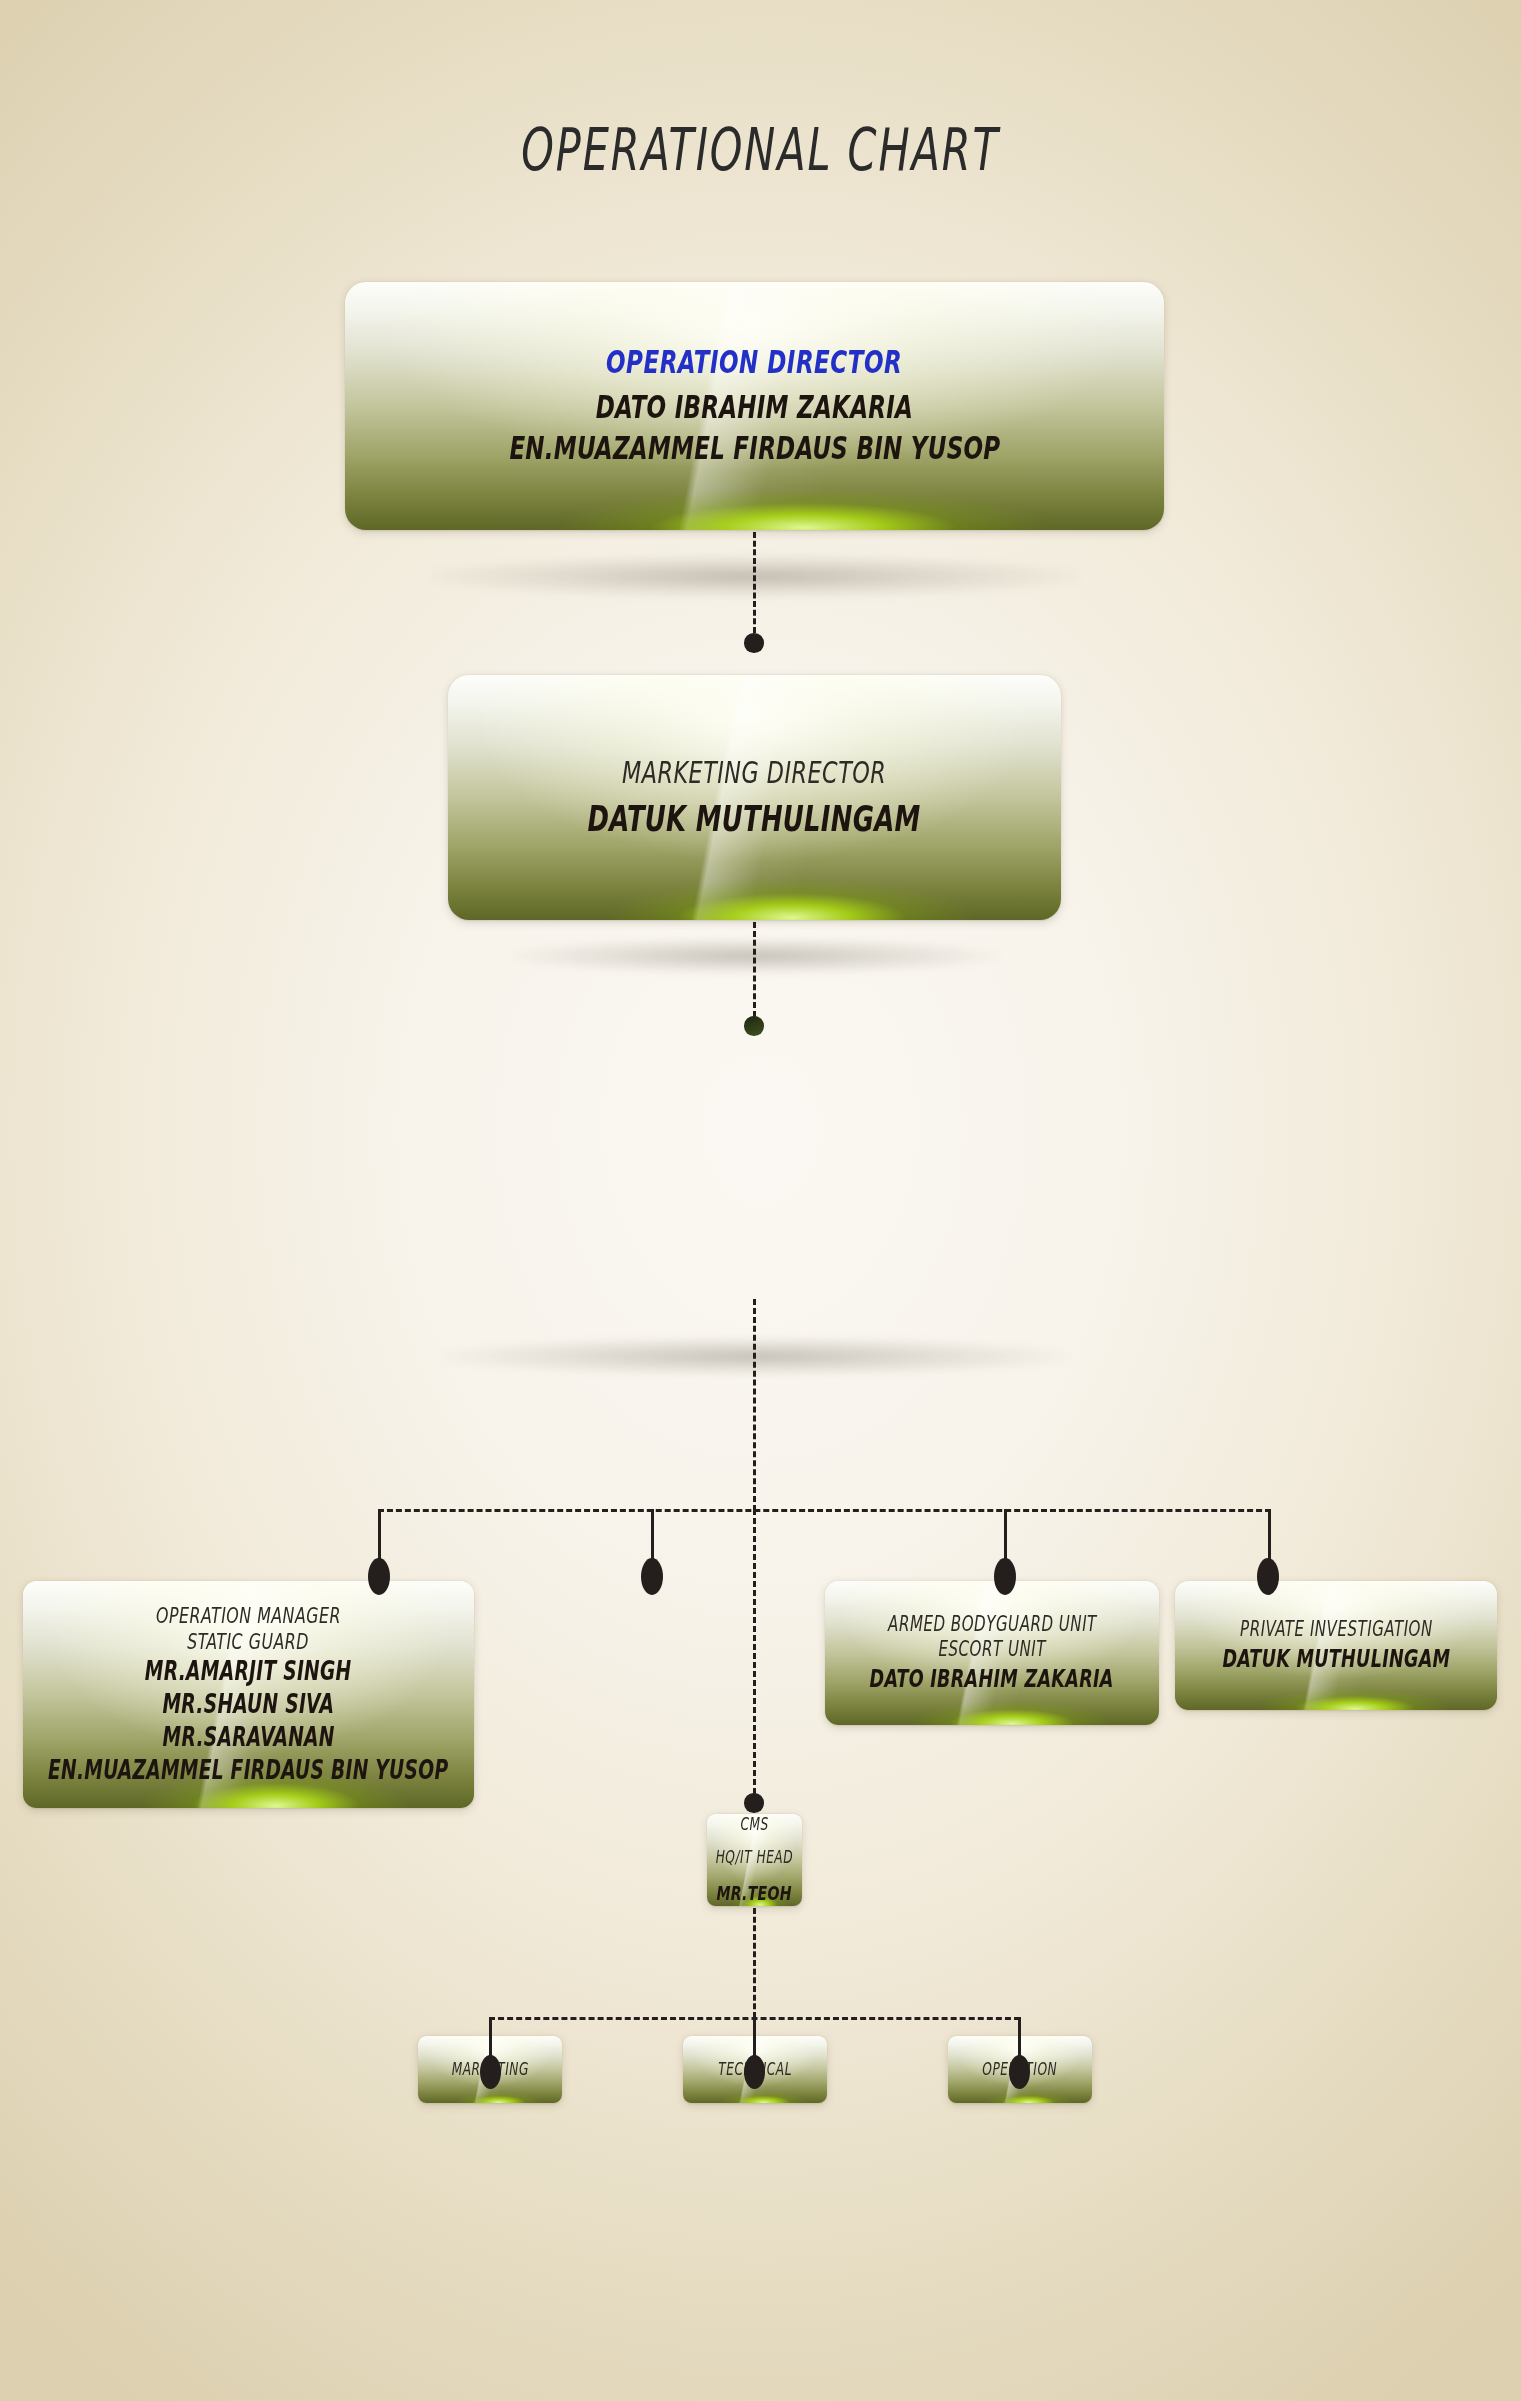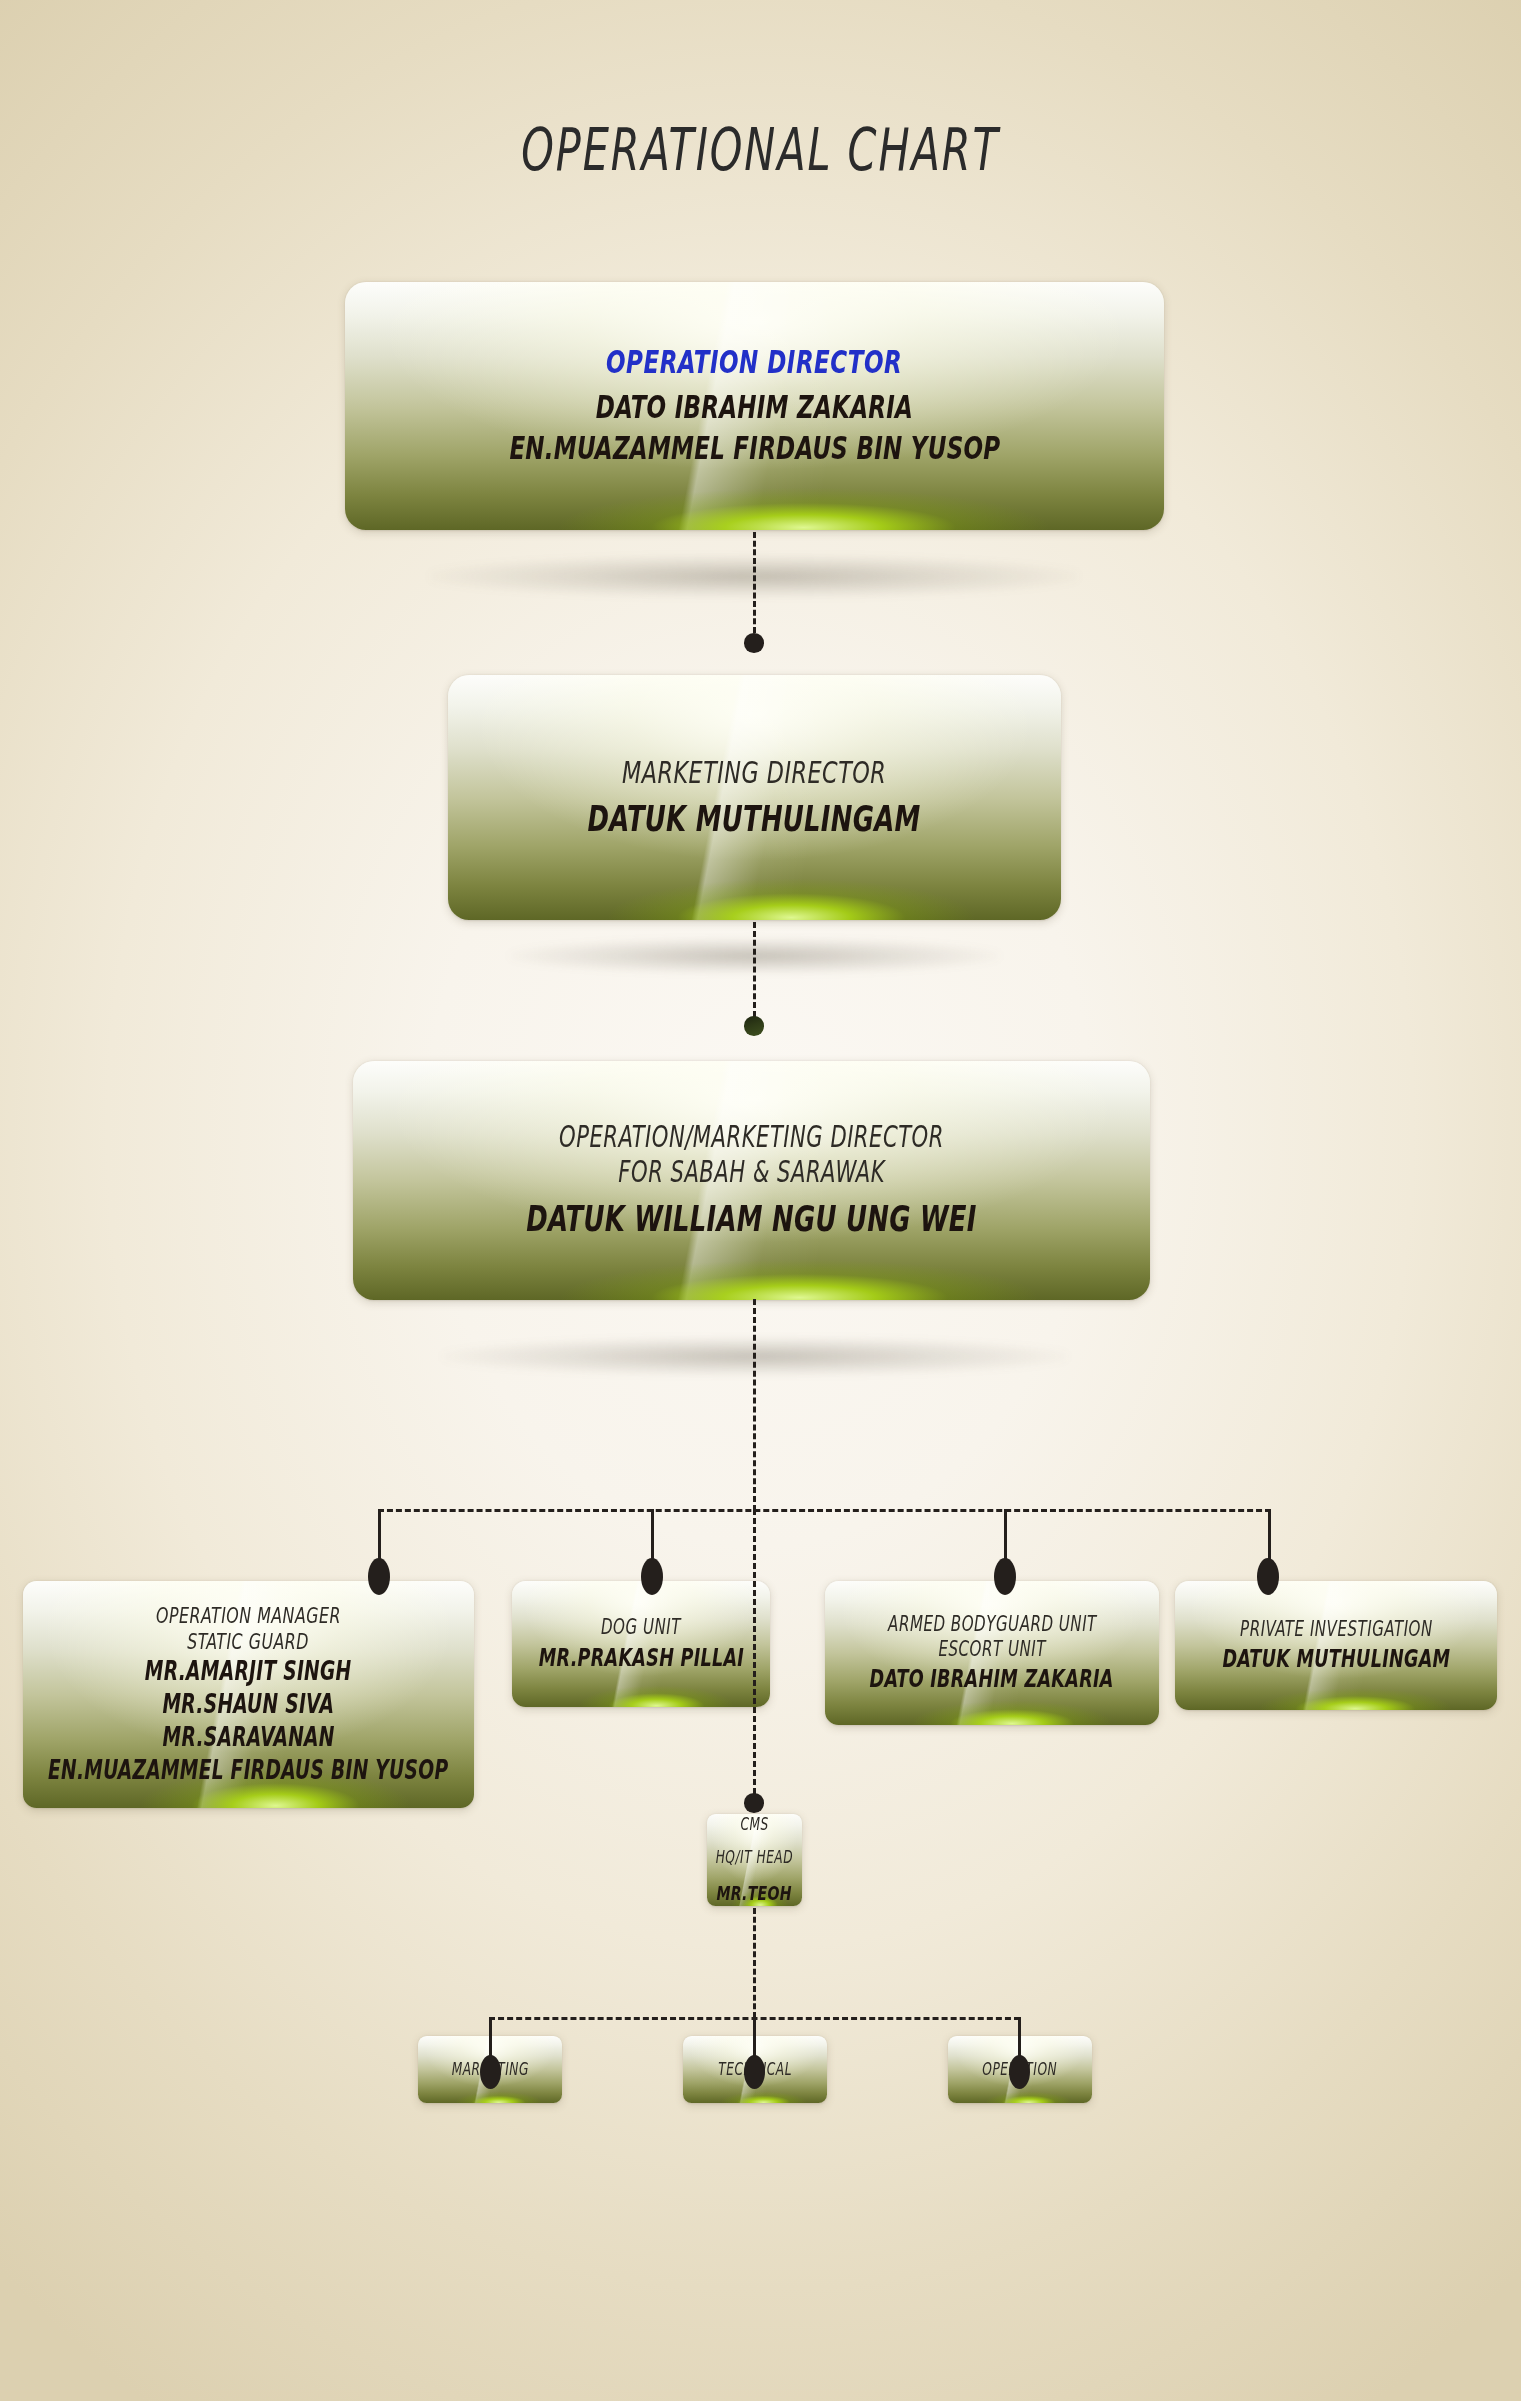--- a/index.html
+++ b/index.html
@@ -208,25 +208,20 @@
   <div class="node" id="node-marketing-director" style="left:448px; top:675px; width:613px; height:245px;">
     <div class="role">MARKETING DIRECTOR</div>
     <div class="person">DATUK MUTHULINGAM</div>
   </div>
 
   <div class="vline" style="left:753px; top:922px; height:95px;"></div>
   <div class="dot olive" style="left:744px; top:1016px; width:19.6px; height:19.6px;"></div>
 
   <div class="smudge" style="left:442px; top:1337px; width:626px; height:39px;"></div>
 
-  <div class="node" id="node-sabah-director" style="left:353px; top:1061px; width:797px; height:239px;">
-    <div class="role">OPERATION/MARKETING DIRECTOR</div>
-    <div class="role">FOR SABAH &amp; SARAWAK</div>
-    <div class="person">DATUK WILLIAM NGU UNG WEI</div>
-  </div>
 
   <div class="vline" style="left:753px; top:1299px; height:212px;"></div>
 
   <div class="hline" style="left:378px; top:1509px; width:893px;"></div>
 
   <div class="stub" style="left:378px; top:1509px; height:54px;"></div>
   <div class="dot ellipse" style="left:368px; top:1558px; width:22px; height:37px;"></div>
 
   <div class="stub" style="left:651px; top:1509px; height:54px;"></div>
   <div class="dot ellipse" style="left:641px; top:1558px; width:22px; height:37px;"></div>
@@ -242,24 +237,20 @@
 
   <div class="node small" id="node-operation-manager" style="left:23px; top:1581px; width:451px; height:227px;">
     <div class="role">OPERATION MANAGER</div>
     <div class="role">STATIC GUARD</div>
     <div class="person">MR.AMARJIT SINGH</div>
     <div class="person">MR.SHAUN SIVA</div>
     <div class="person">MR.SARAVANAN</div>
     <div class="person">EN.MUAZAMMEL FIRDAUS BIN YUSOP</div>
   </div>
 
-  <div class="node small" id="node-dog-unit" style="left:512px; top:1581px; width:258px; height:126px;">
-    <div class="role">DOG UNIT</div>
-    <div class="person">MR.PRAKASH PILLAI</div>
-  </div>
 
   <div class="node small" id="node-armed-bodyguard" style="left:825px; top:1581px; width:334px; height:144px;">
     <div class="role">ARMED BODYGUARD UNIT</div>
     <div class="role">ESCORT UNIT</div>
     <div class="person">DATO IBRAHIM ZAKARIA</div>
   </div>
 
   <div class="node small" id="node-private-investigation" style="left:1175px; top:1581px; width:322px; height:129px;">
     <div class="role">PRIVATE INVESTIGATION</div>
     <div class="person">DATUK MUTHULINGAM</div>

